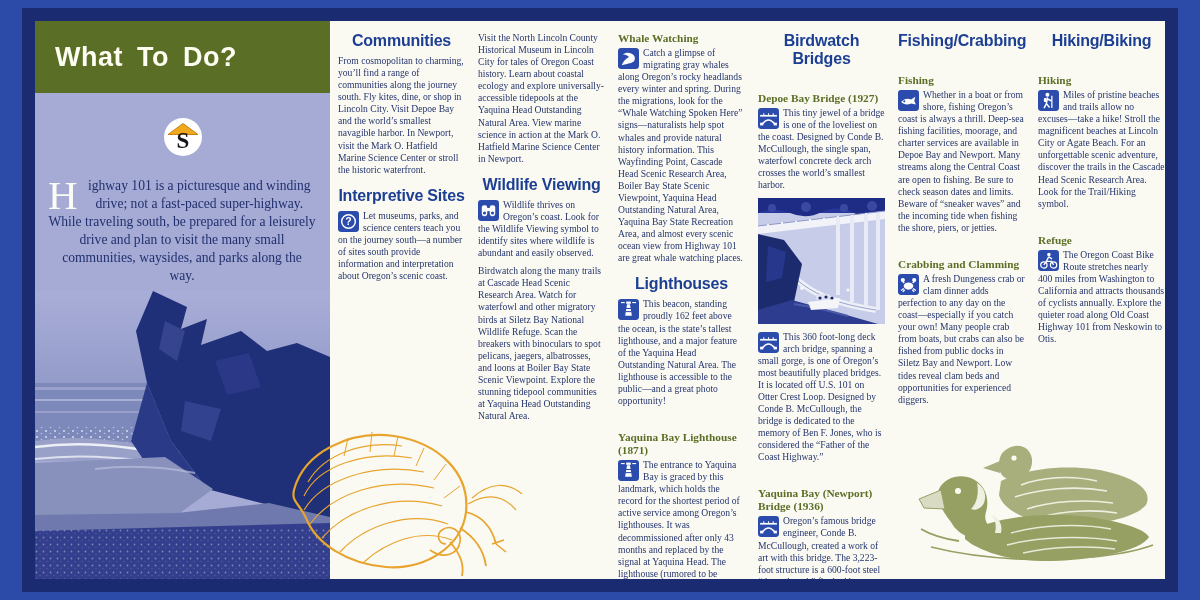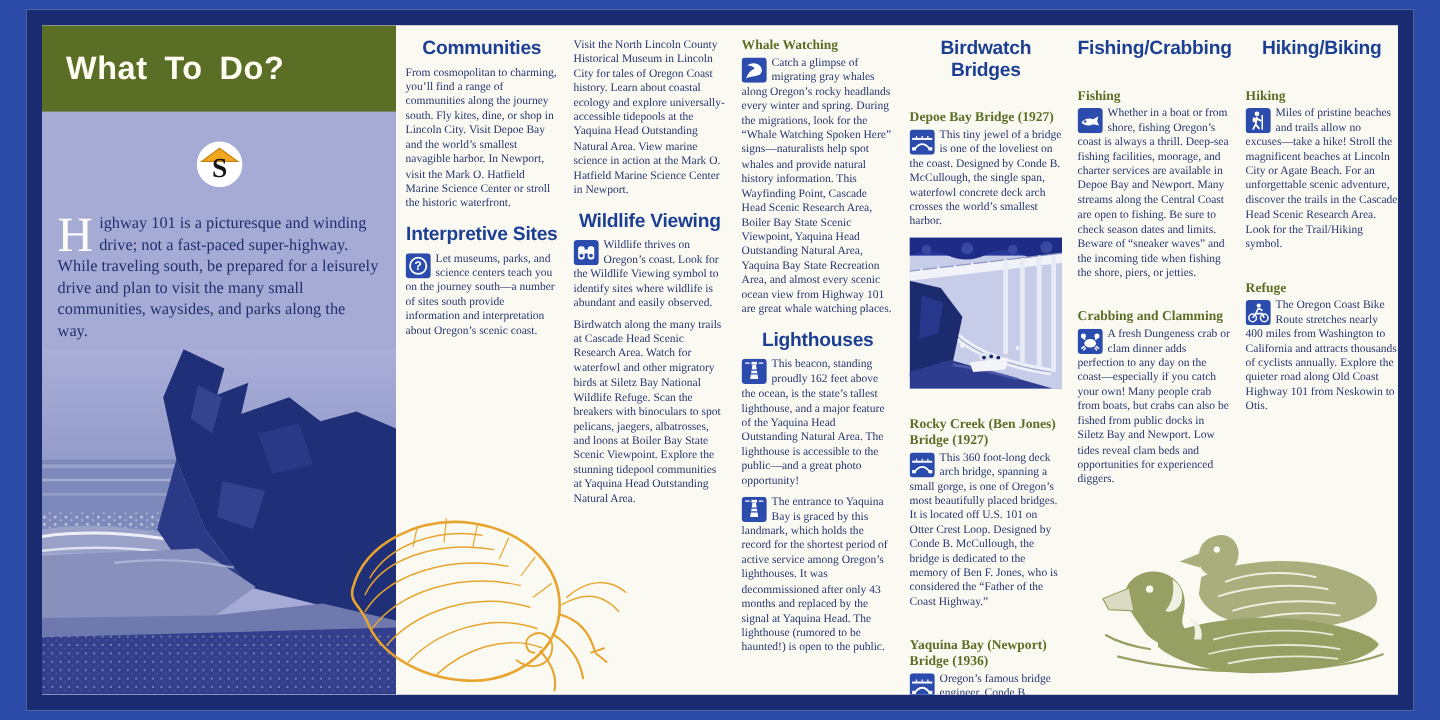--- a/index.html
+++ b/index.html
@@ -8,21 +8,21 @@
     width:1200px;height:600px;position:relative;overflow:hidden;
     background:#2c4aa8;
     font-family:"Liberation Serif",serif;
   }
   .page{
     position:absolute;left:22px;right:22px;top:8px;bottom:8px;
     background:#fbfaf2;border:13px solid #1b2b72;
     display:flex;overflow:hidden;
   }
   
-  .left-panel{flex:0 0 295px;width:295px;background:#a6abd5;position:relative;overflow:hidden;}
+  .left-panel{flex:0 0 295px;width:295px;background:#a6abd5;position:relative;overflow:hidden;text-align:center;}
   .green-band{height:72px;background:#5b6e26;display:flex;align-items:center;padding-left:20px;}
   .green-band h1{
     margin:0;color:#fdfdf2;font-family:"Liberation Sans",sans-serif;
     font-size:27px;font-weight:bold;letter-spacing:.5px;word-spacing:6px;
   }
   .logo{width:40px;height:40px;margin:24px auto 0 auto;display:block;}
   .intro{padding:20px 14px 0 13px;color:#20306e;font-size:13.6px;line-height:1.33;}
   .dropcap{float:left;color:#fcfcf6;font-size:41px;line-height:.82;padding:2px 5px 0 0;}
   .coast{position:absolute;left:0;right:0;bottom:0;height:288px;}
   .coast svg{display:block;width:100%;height:100%;}
@@ -148,20 +148,21 @@
             <svg viewBox="0 0 20 20">
               <rect width="20" height="20" rx="3" fill="#2b4bad"></rect>
               <polygon points="8.6,5 11.4,5 13.2,16 6.8,16" fill="#fff"></polygon>
               <rect x="7.8" y="2.4" width="4.4" height="2.2" fill="#fff"></rect>
               <line x1="2.8" y1="3.4" x2="6.4" y2="3.4" stroke="#fff" stroke-width="1.1"></line>
               <line x1="13.6" y1="3.4" x2="17.2" y2="3.4" stroke="#fff" stroke-width="1.1"></line>
               <line x1="7.6" y1="9" x2="12.4" y2="9" stroke="#2b4bad" stroke-width="1"></line>
               <line x1="7.2" y1="12" x2="12.8" y2="12" stroke="#2b4bad" stroke-width="1"></line>
             </svg>
           </span><span>This beacon, standing proudly 162 feet above the ocean, is the state’s tallest lighthouse, and a major feature of the Yaquina Head Outstanding Natural Area. The lighthouse is accessible to the public—and a great photo opportunity!</span></p>
+        <h3>Yaquina Bay Lighthouse (1871)</h3>
         <p><span class="icon">
             <svg viewBox="0 0 20 20">
               <rect width="20" height="20" rx="3" fill="#2b4bad"></rect>
               <polygon points="8.6,5 11.4,5 13.2,16 6.8,16" fill="#fff"></polygon>
               <rect x="7.8" y="2.4" width="4.4" height="2.2" fill="#fff"></rect>
               <line x1="2.8" y1="3.4" x2="6.4" y2="3.4" stroke="#fff" stroke-width="1.1"></line>
               <line x1="13.6" y1="3.4" x2="17.2" y2="3.4" stroke="#fff" stroke-width="1.1"></line>
               <line x1="7.6" y1="9" x2="12.4" y2="9" stroke="#2b4bad" stroke-width="1"></line>
               <line x1="7.2" y1="12" x2="12.8" y2="12" stroke="#2b4bad" stroke-width="1"></line>
             </svg>
@@ -206,21 +207,20 @@
             <path d="M36 106 Q62 110 90 118" stroke="#4c5aa8" stroke-width="2" fill="none"></path>
             <path d="M50 104 L82 100 L80 110 L53 112 Z" fill="#f4f5f9"></path>
             <rect x="58" y="96" width="14" height="6" rx="2" fill="#dfe3f2"></rect>
             <circle cx="62" cy="100" r="1.6" fill="#1c2b6e"></circle>
             <circle cx="68" cy="99" r="1.6" fill="#1c2b6e"></circle>
             <circle cx="74" cy="100" r="1.6" fill="#1c2b6e"></circle>
             <circle cx="44" cy="90" r="2" fill="#f4f5f9"></circle>
             <circle cx="90" cy="92" r="1.6" fill="#f4f5f9"></circle>
           </svg>
         </div>
-        <h3>Rocky Creek (Ben Jones) Bridge (1927)</h3>
         <p><span class="icon">
             <svg viewBox="0 0 20 20">
               <rect width="20" height="20" rx="3" fill="#2b4bad"></rect>
               <rect x="2" y="6.6" width="16" height="1.6" fill="#fff"></rect>
               <path d="M4 15.5 Q10 7.5 16 15.5" fill="none" stroke="#fff" stroke-width="1.5"></path>
               <line x1="5.5" y1="5" x2="5.5" y2="6.6" stroke="#fff" stroke-width="1"></line>
               <line x1="10" y1="5" x2="10" y2="6.6" stroke="#fff" stroke-width="1"></line>
               <line x1="14.5" y1="5" x2="14.5" y2="6.6" stroke="#fff" stroke-width="1"></line>
               <rect x="2" y="14" width="3" height="2.6" fill="#fff"></rect>
               <rect x="15" y="14" width="3" height="2.6" fill="#fff"></rect>

